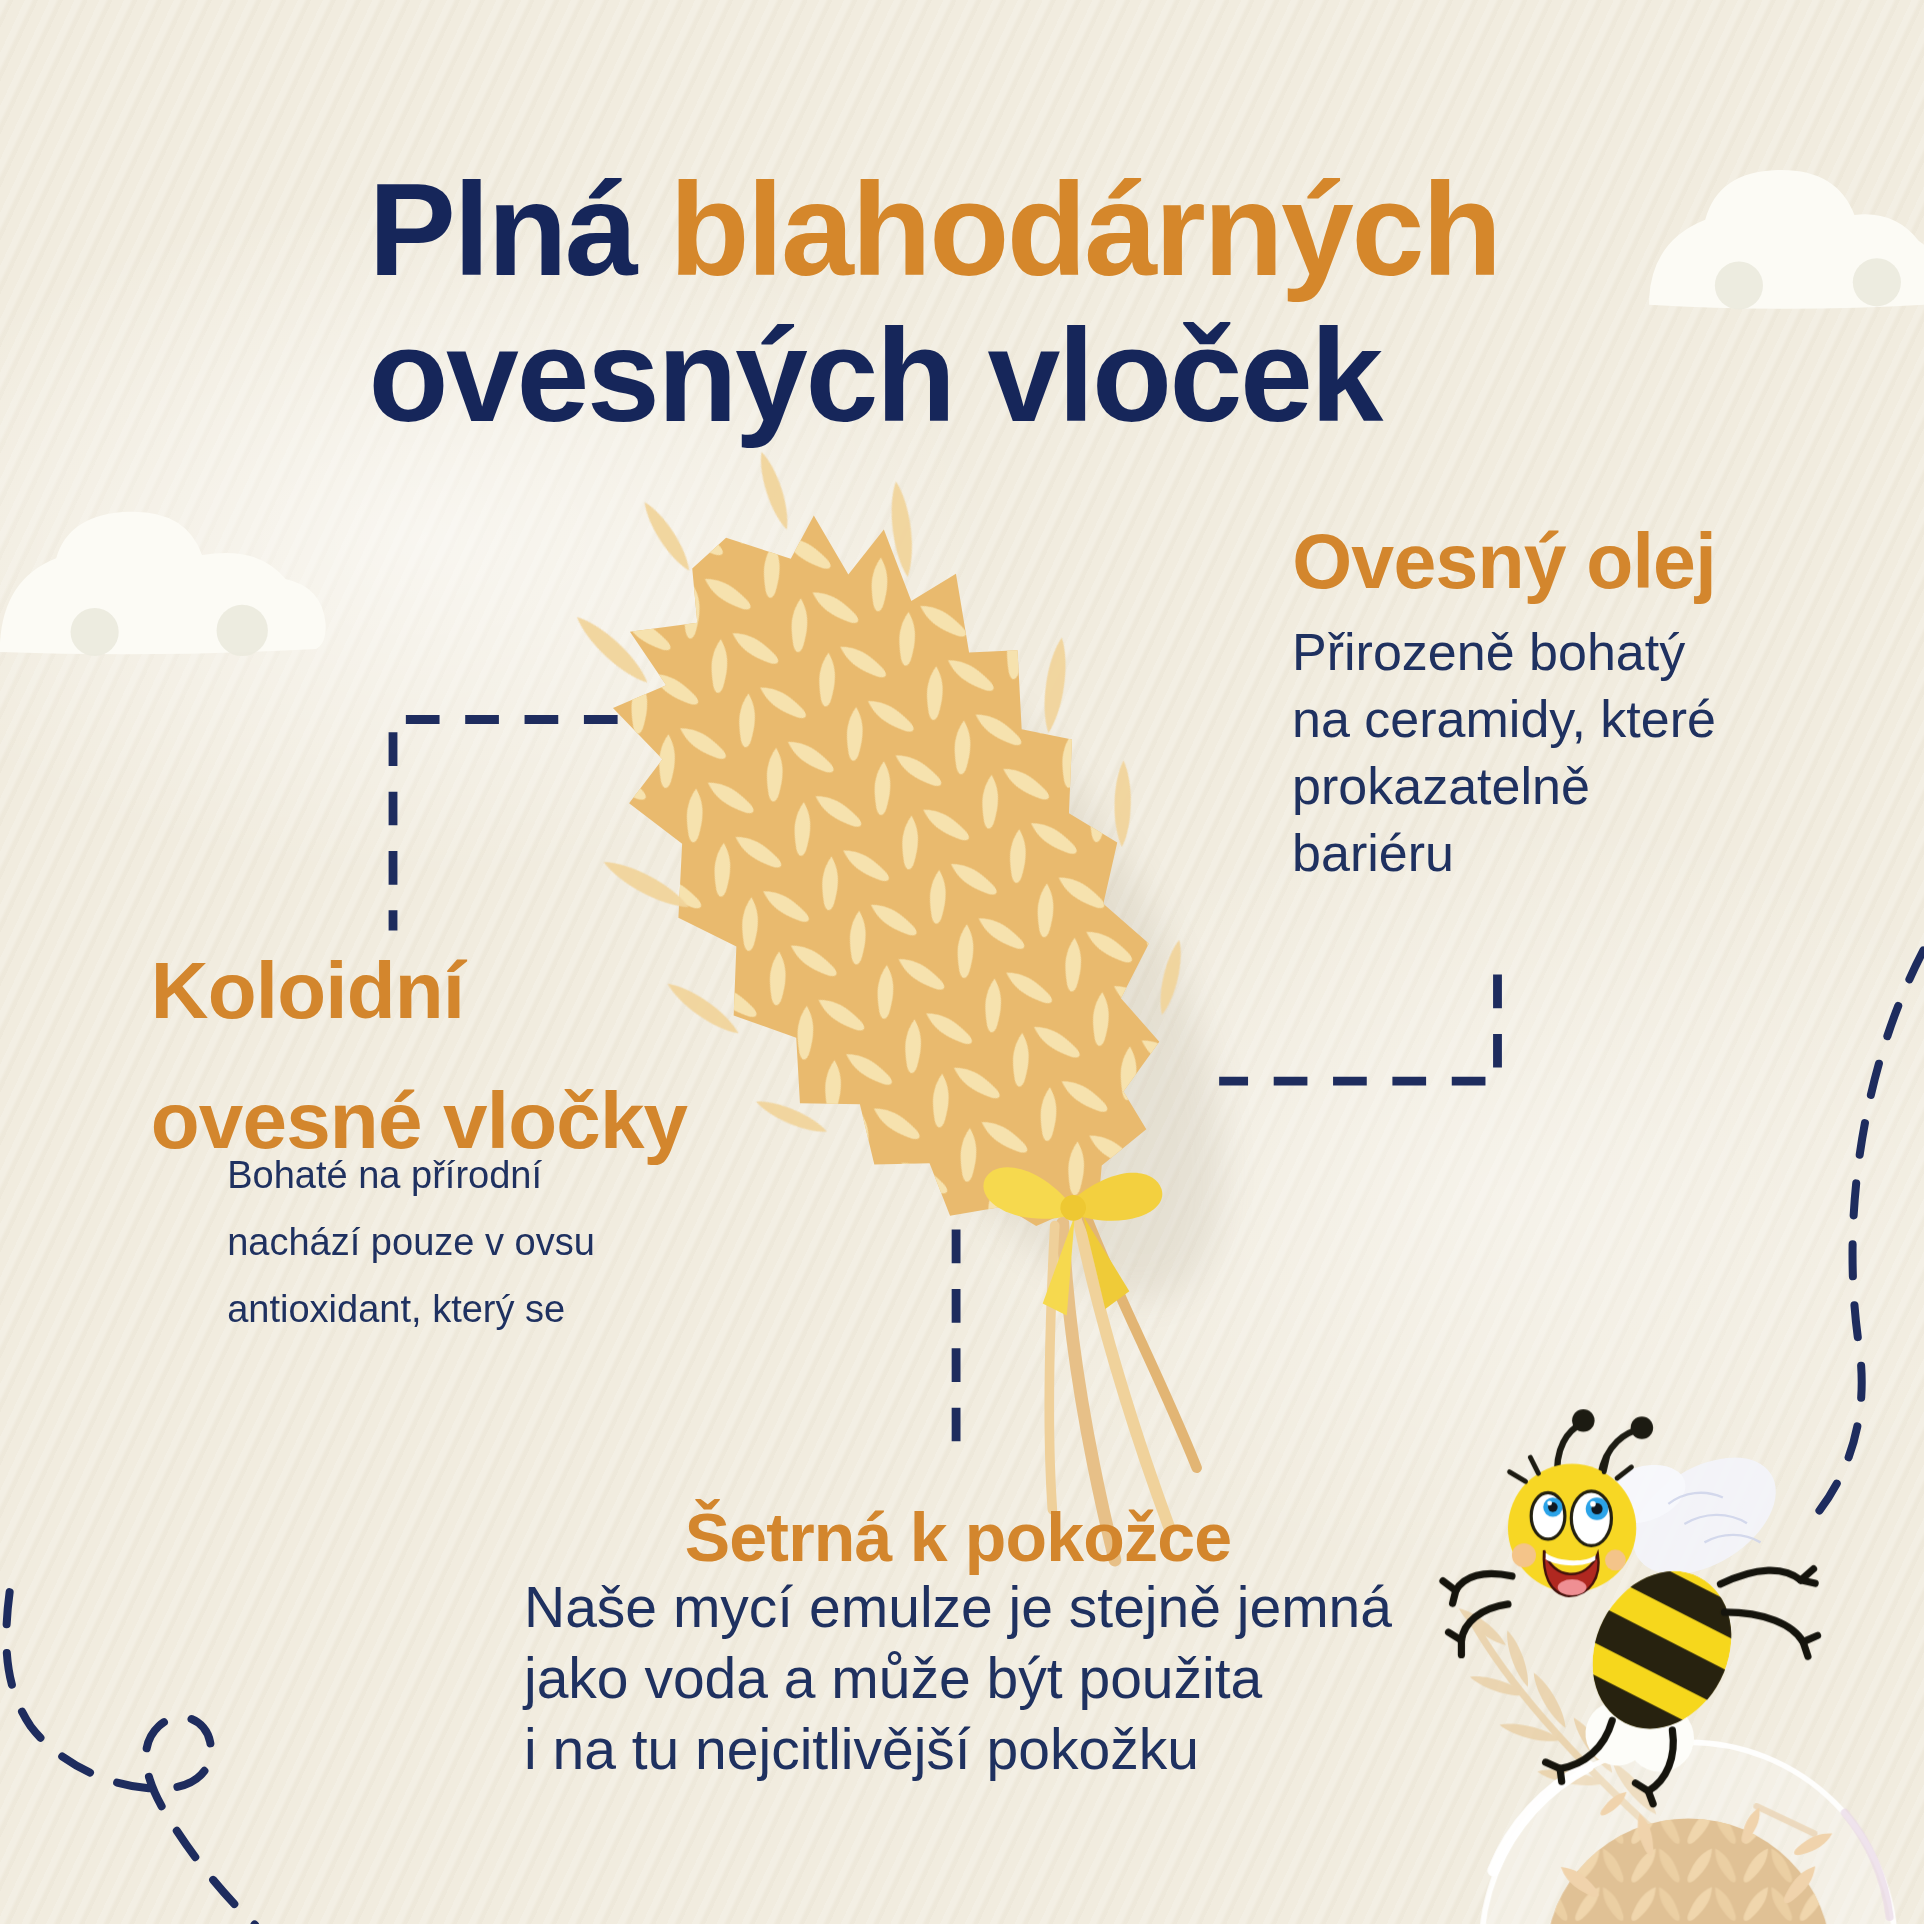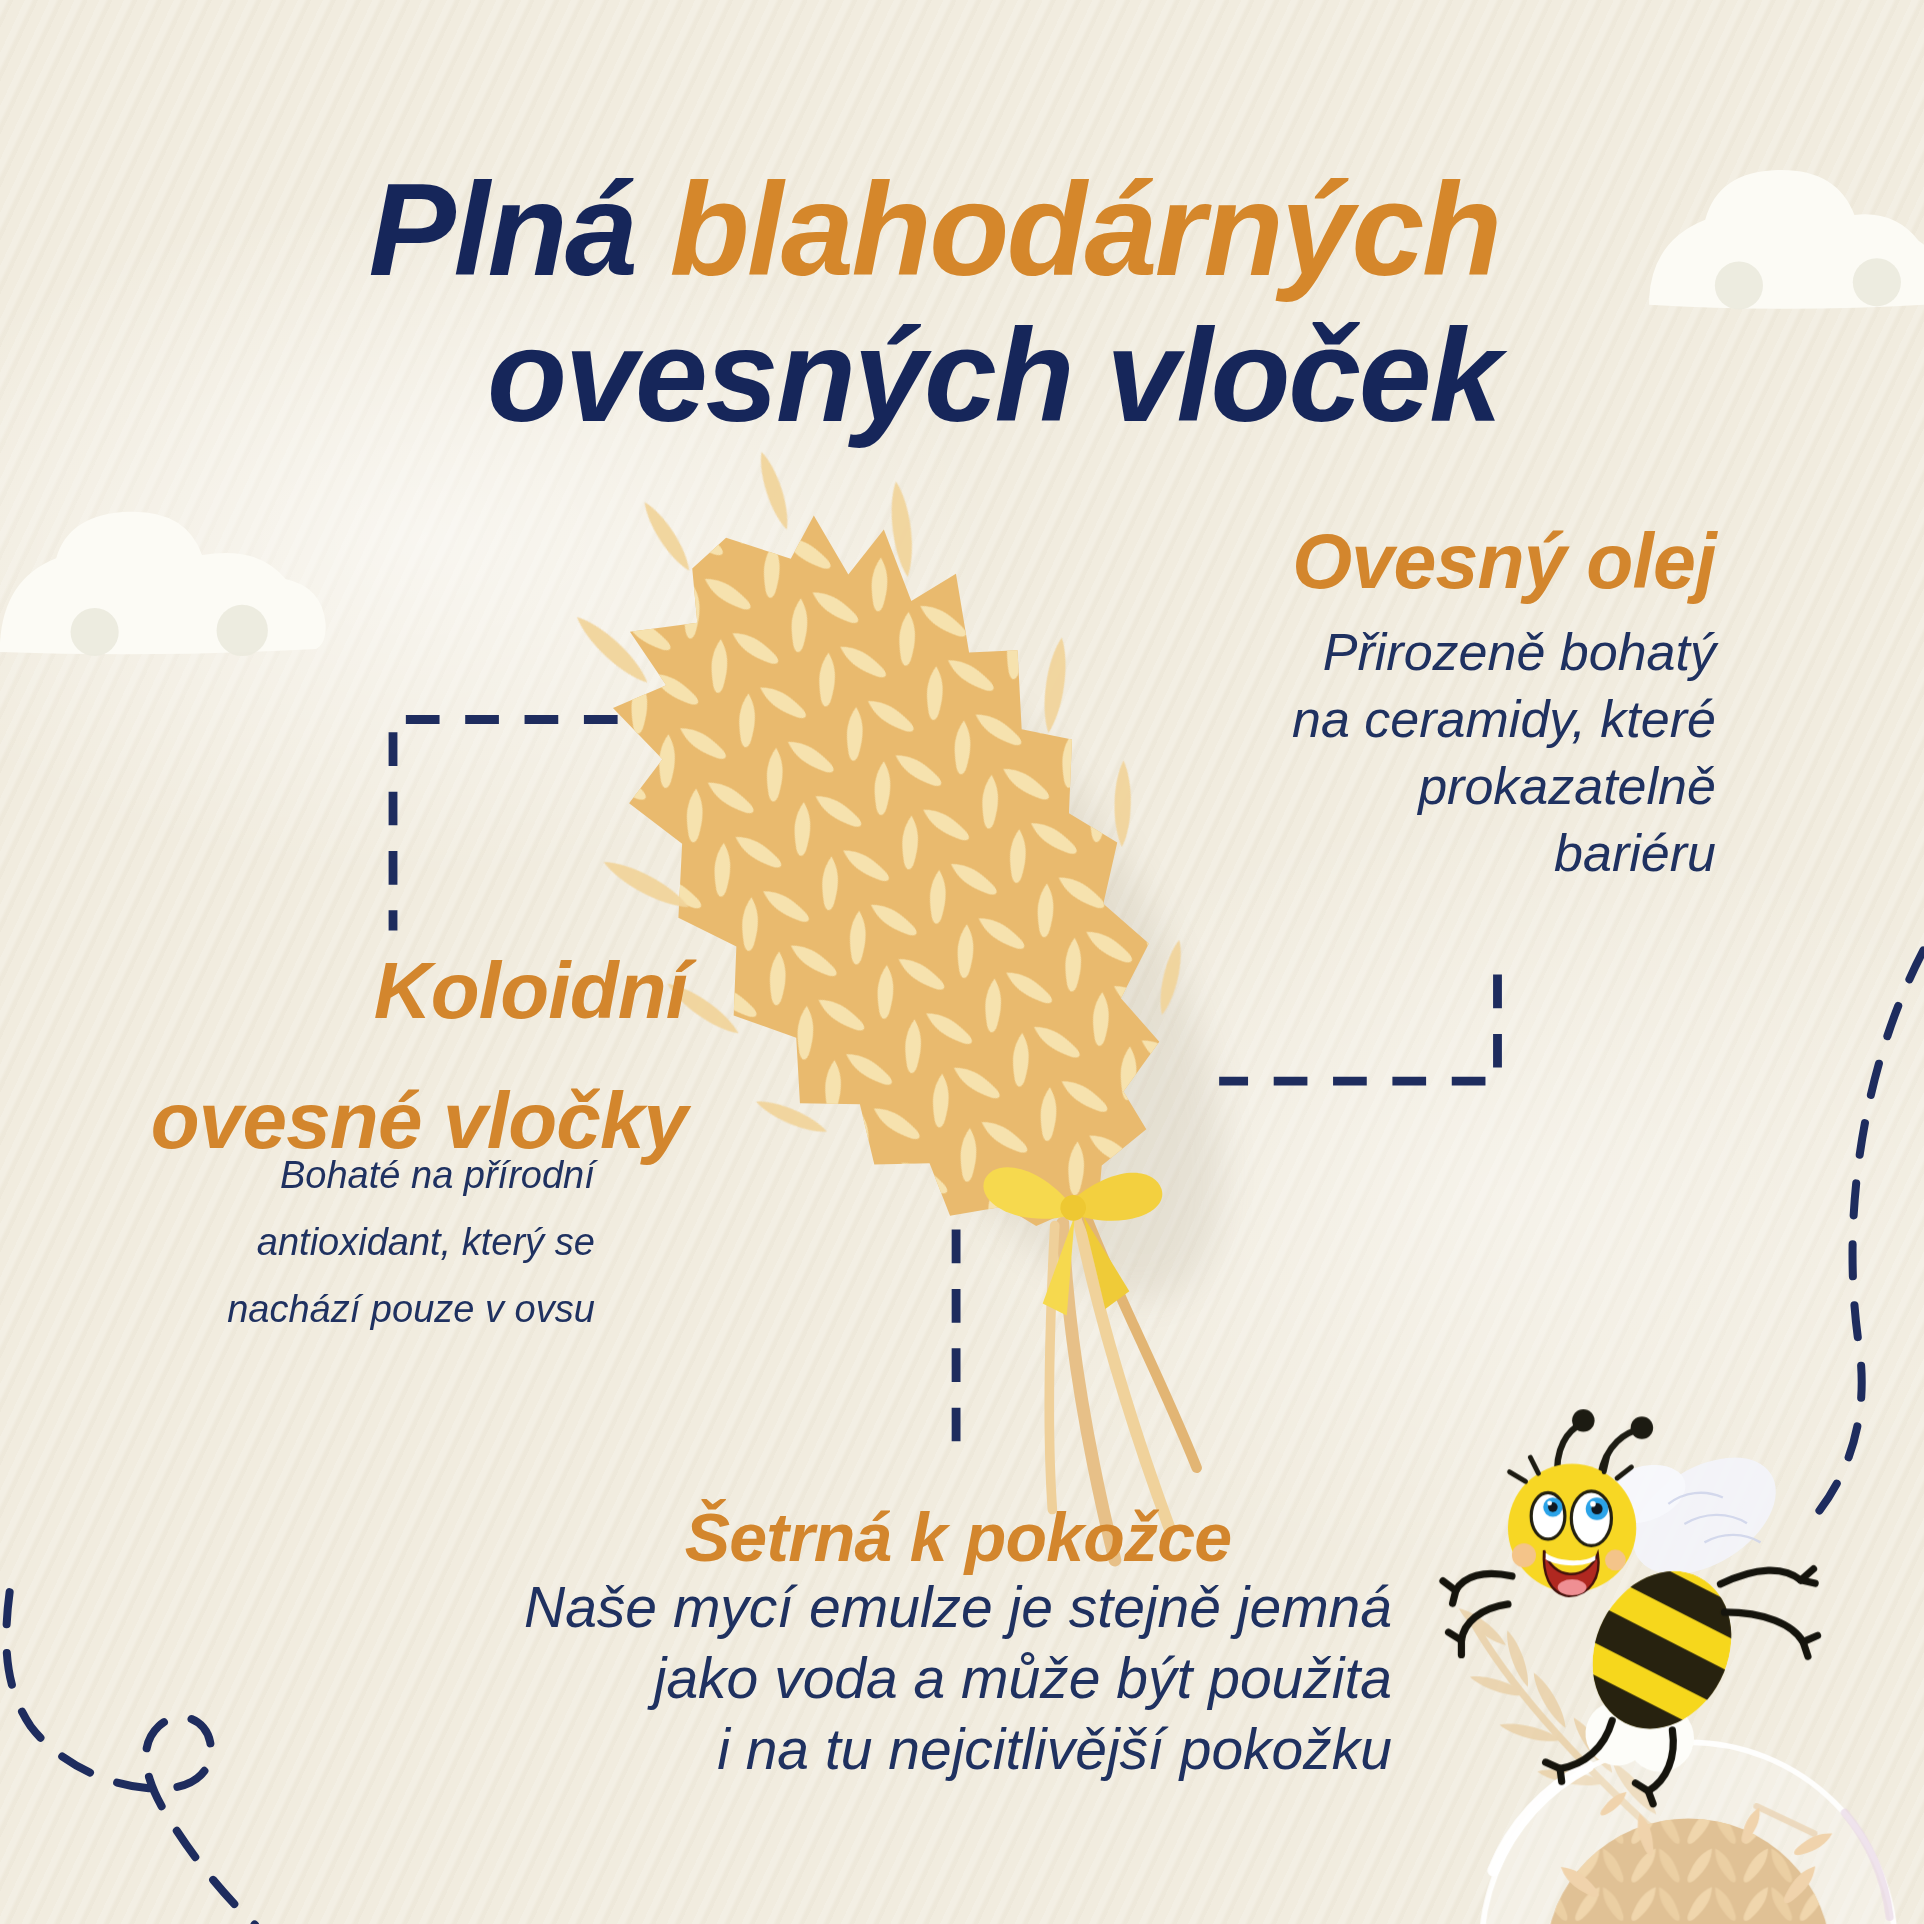--- a/index.html
+++ b/index.html
@@ -6,21 +6,21 @@
   .canvas{
     position:relative;width:1925px;height:1925px;overflow:hidden;
     background-color:#f1ecdf;
     background-image:
       radial-gradient(ellipse 882px 521px at 22% 28%, rgba(255,255,255,0.55), rgba(255,255,255,0) 65%),
       radial-gradient(ellipse 962px 642px at 78% 62%, rgba(255,255,255,0.35), rgba(255,255,255,0) 60%),
       repeating-linear-gradient(115deg, rgba(255,255,255,0.16) 0 5.6px, rgba(219,211,192,0.14) 8.8px 12px, rgba(255,255,255,0) 12px 22.5px);
     font-family:"Liberation Sans", sans-serif;
   }
   .scene{position:absolute;left:0;top:0;width:1925px;height:1925px;}
-  .txt{position:absolute;transform:translateX(-50%);text-align:right;white-space:nowrap;font-style:italic;}
+  .txt{position:absolute;transform:translateX(-50%);text-align:left;white-space:nowrap;}
   .title{left:934px;top:157px;font-size:131px;font-weight:bold;line-height:146px;letter-spacing:-2.4px;color:#16265a;}
   .title .orange{color:#d5872b;}
   .h-orange{color:#d3862d;font-weight:bold;letter-spacing:-0.8px;}
   .body-navy{color:#1f3160;}
   .oil-head{left:1504px;top:517px;font-size:77px;}
   .oil-body{left:1504px;top:619px;font-size:52px;line-height:67px;}
   .col-head{left:395px;top:926px;font-size:80px;line-height:130px;margin-left:24px;}
   .col-body{left:411px;top:1142px;font-size:38px;line-height:67px;}
   .gentle-head{left:958px;top:1498px;font-size:68px;}
   .gentle-body{left:958px;top:1572px;font-size:57px;line-height:71px;}
@@ -226,22 +226,22 @@
     <div>prokazatelně</div>
     <div>bariéru</div>
   </div>
 
   <div class="txt h-orange col-head">
     <div>Koloidní</div>
     <div>ovesné vločky</div>
   </div>
   <div class="txt body-navy col-body">
     <div>Bohaté na přírodní</div>
+    <div>nachází pouze v ovsu</div>
     <div>antioxidant, který se</div>
-    <div>nachází pouze v ovsu</div>
   </div>
 
   <div class="txt h-orange gentle-head">Šetrná k pokožce</div>
   <div class="txt body-navy gentle-body">
     <div>Naše mycí emulze je stejně jemná</div>
     <div>jako voda a může být použita</div>
     <div>i na tu nejcitlivější pokožku</div>
   </div>
 
 </div>

